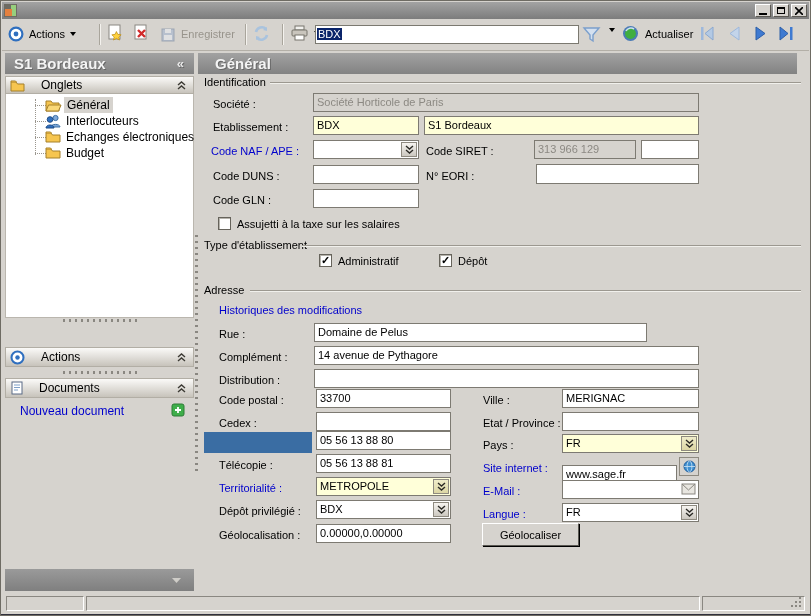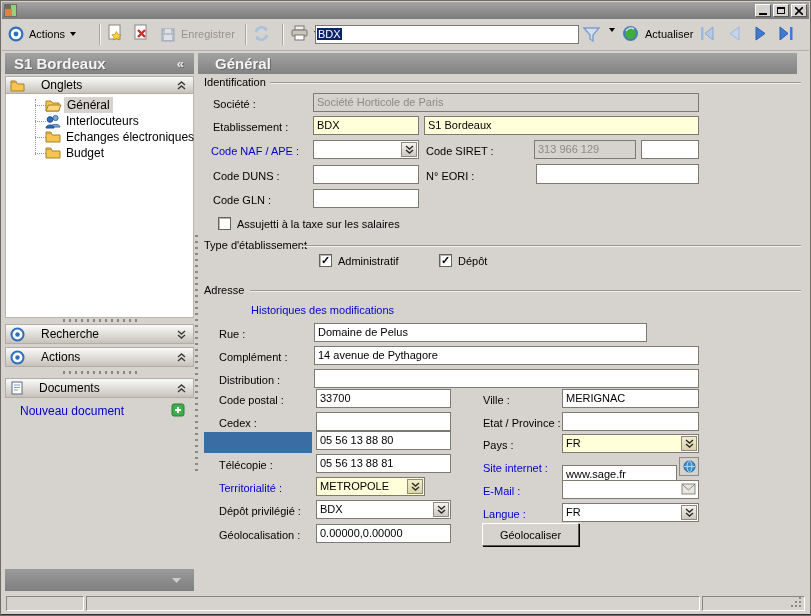--- a/index.html
+++ b/index.html
@@ -221,30 +221,20 @@
 
       <span class="abs ico" style="left:39px;top:52px;"><svg width="16" height="13" viewBox="0 0 16 13">
             <path d="M1,3 L6,3 L7.5,5 L15,5 L15,12 L1,12 Z" fill="#f6c54f" stroke="#a5802a"></path>
             <path d="M1,3 L1,2 L5.5,2 L6.5,3" fill="#f6c54f" stroke="#a5802a"></path>
           </svg></span>
       <span class="abs titem" style="left:60px;top:52px;">Budget</span>
     </div>
 
     <div class="abs dots-h" style="left:58px;top:266px;width:74px;"></div>
 
-    <div class="abs panelbar" style="left:0;top:271px;width:189px;height:20px;">
-      <span class="ico" style="margin-left:4px;"><svg width="15" height="15" viewBox="0 0 16 16">
-            <circle cx="8" cy="8" r="6.4" fill="#fff" stroke="#2f6fbf" stroke-width="2.2"></circle>
-            <circle cx="8" cy="8" r="2.4" fill="#2f6fbf"></circle>
-          </svg></span>
-      <span class="pl">Recherche</span>
-      <span class="chev ico"><svg width="9" height="9" viewBox="0 0 9 9">
-            <path d="M1,1 L4.5,4 L8,1 M1,5 L4.5,8 L8,5" fill="none" stroke="#3c3a34" stroke-width="1.4"></path>
-          </svg></span>
-    </div>
 
     <div class="abs panelbar" style="left:0;top:294px;width:189px;height:20px;">
       <span class="ico" style="margin-left:4px;"><svg width="15" height="15" viewBox="0 0 16 16">
             <circle cx="8" cy="8" r="6.4" fill="#fff" stroke="#2f6fbf" stroke-width="2.2"></circle>
             <circle cx="8" cy="8" r="2.4" fill="#2f6fbf"></circle>
           </svg></span>
       <span class="pl">Actions</span>
       <span class="chev ico"><svg width="9" height="9" viewBox="0 0 9 9">
             <path d="M1,4 L4.5,1 L8,4 M1,8 L4.5,5 L8,8" fill="none" stroke="#3c3a34" stroke-width="1.4"></path>
           </svg></span>
@@ -320,21 +310,21 @@
     <span class="lbl" style="left:6px;top:186px;">Type d'établissement</span>
     <div class="gline" style="left:104px;top:192px;width:499px;"></div>
     <div class="chk" style="left:121px;top:201px;">✓</div>
     <span class="lbl" style="left:140px;top:202px;">Administratif</span>
     <div class="chk" style="left:241px;top:201px;">✓</div>
     <span class="lbl" style="left:260px;top:202px;">Dépôt</span>
 
     <span class="lbl" style="left:6px;top:231px;">Adresse</span>
     <div class="gline" style="left:52px;top:237px;width:551px;"></div>
 
-    <span class="lbl blue" style="left:21px;top:251px;margin-left:32px;">Historiques des modifications</span>
+    <span class="lbl blue" style="left:21px;top:251px;">Historiques des modifications</span>
 
     <span class="lbl" style="left:21px;top:275px;">Rue :</span>
     <div class="box" style="left:116px;top:270px;width:333px;">Domaine de Pelus</div>
 
     <span class="lbl" style="left:21px;top:298px;">Complément :</span>
     <div class="box" style="left:116px;top:293px;width:385px;">14 avenue de Pythagore</div>
 
     <span class="lbl" style="left:21px;top:321px;">Distribution :</span>
     <div class="box" style="left:116px;top:316px;width:385px;"></div>
 
@@ -344,21 +334,21 @@
     <span class="lbl" style="left:21px;top:364px;">Cedex :</span>
     <div class="box" style="left:118px;top:359px;width:135px;"></div>
 
     <div class="abs" id="blueblock"></div>
     <div class="box" style="left:118px;top:378px;width:135px;">05 56 13 88 80</div>
 
     <span class="lbl" style="left:21px;top:406px;">Télécopie :</span>
     <div class="box" style="left:118px;top:401px;width:135px;">05 56 13 88 81</div>
 
     <span class="lbl blue" style="left:21px;top:429px;">Territorialité :</span>
-    <div class="box yellow" style="left:118px;top:424px;width:109px;">
+    <div class="box yellow" style="left:118px;top:424px;width:135px;">
       <span>METROPOLE</span>
       <span class="cbtn yel">
           <svg width="9" height="9" viewBox="0 0 9 9">
             <path d="M1,1 L4.5,4 L8,1 M1,5 L4.5,8 L8,5" fill="none" stroke="#2b2a26" stroke-width="1.4"></path>
           </svg>
         </span>
     </div>
 
     <span class="lbl" style="left:21px;top:452px;">Dépôt privilégié :</span>
     <div class="box" style="left:118px;top:447px;width:135px;">

